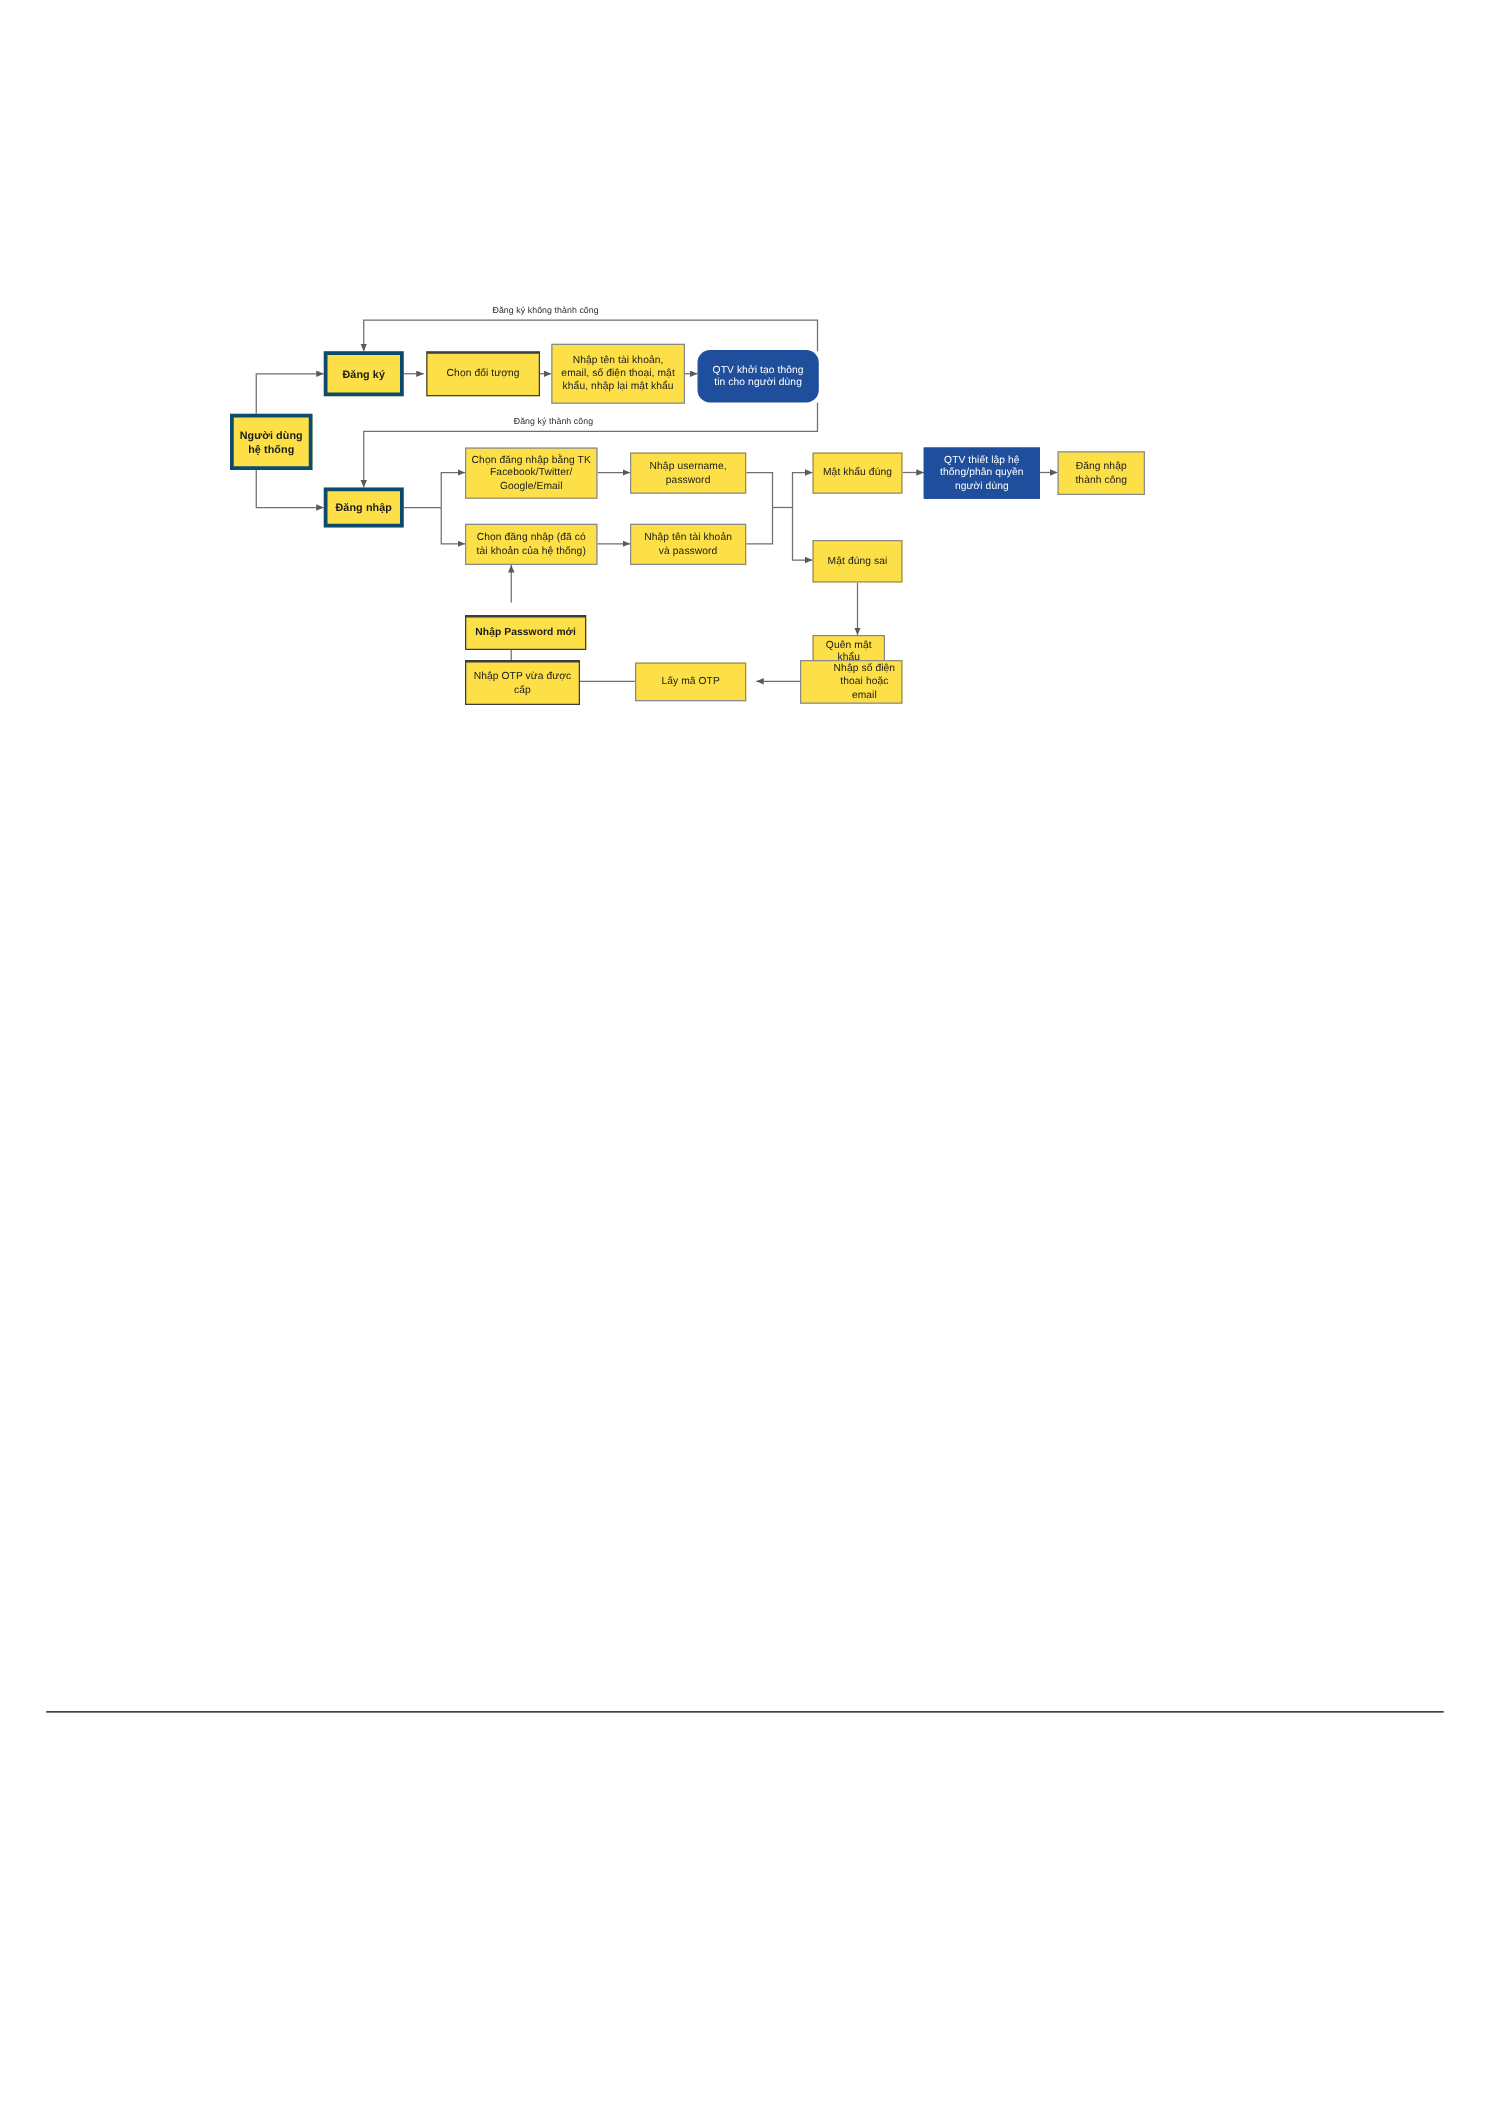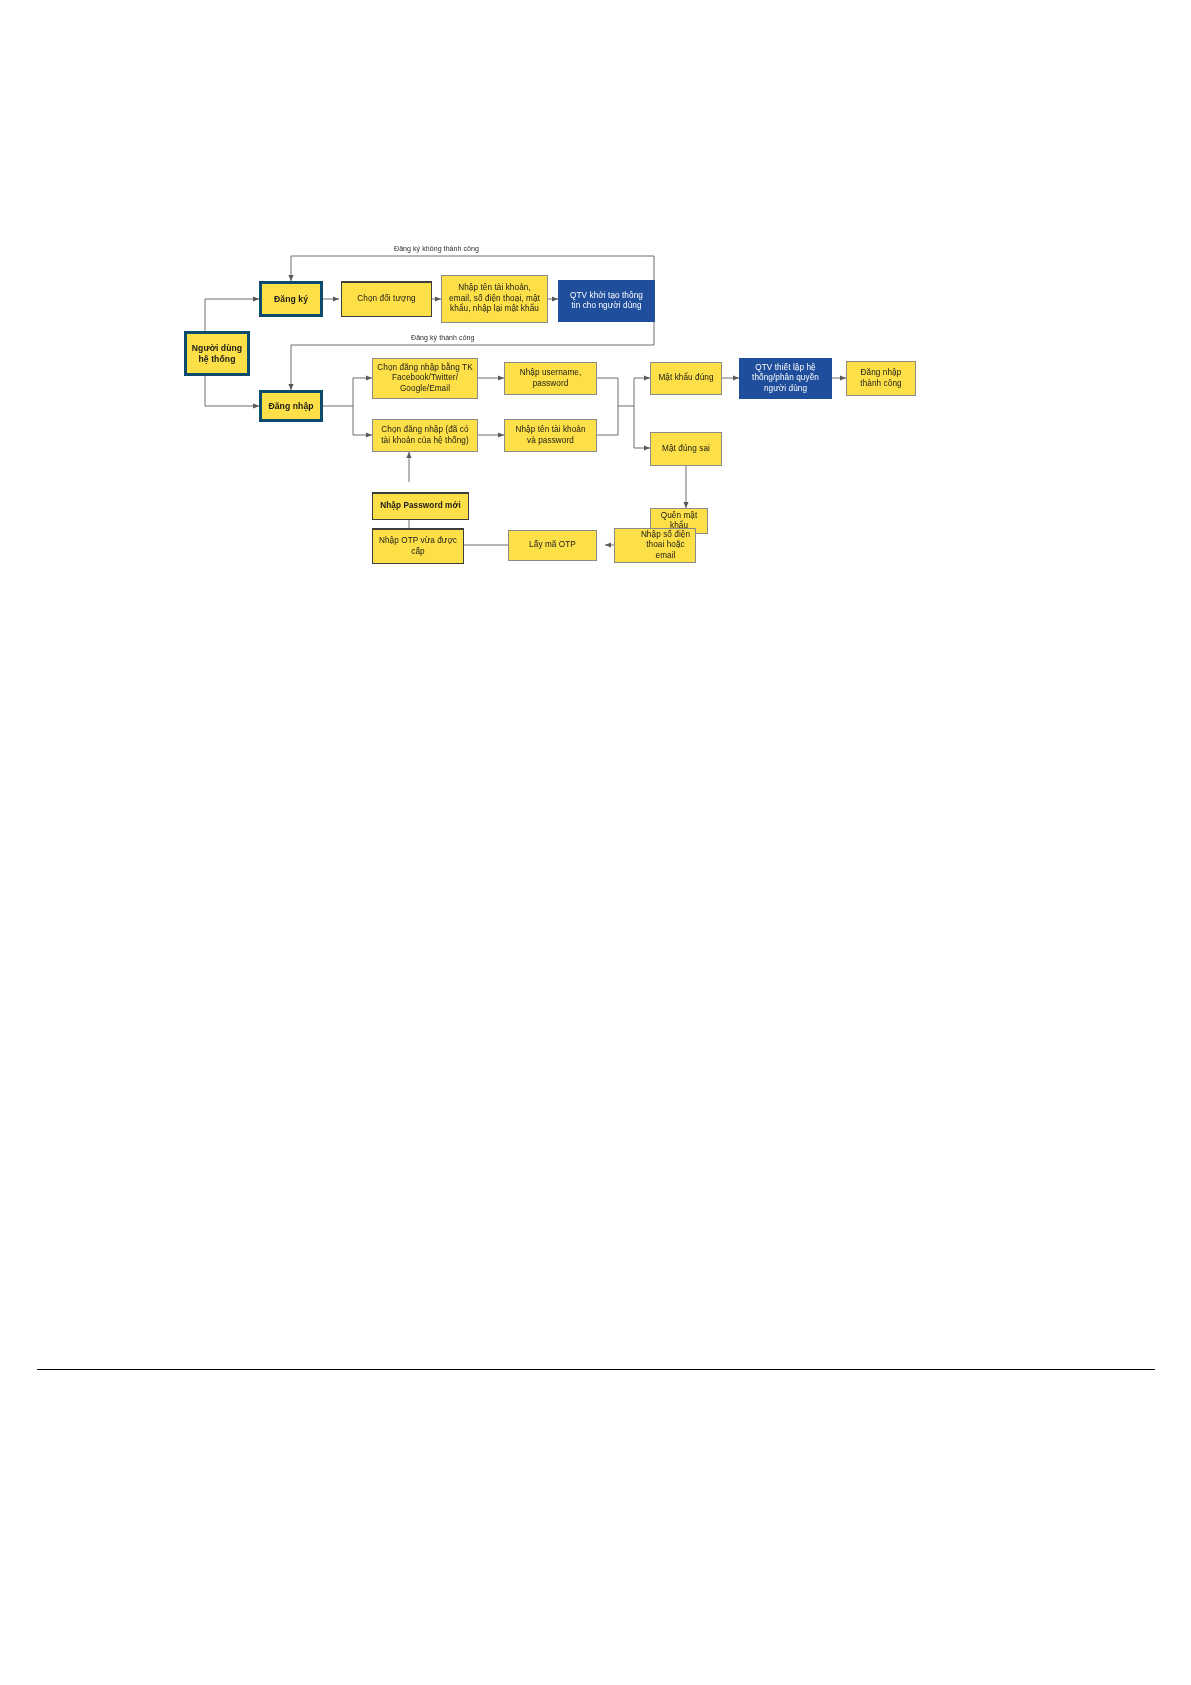--- a/index.html
+++ b/index.html
@@ -174,21 +174,21 @@
   <div class="node thickline" style="left:341px; top:281px; width:91px; height:36px;">
     <span class="node-text">Chọn đối tượng</span>
   </div>
 
   <div class="node" style="left:441px; top:275px; width:107px; height:48px;">
     <span class="node-text">Nhập tên tài khoản,
 email, số điện thoại, mật
 khẩu, nhập lại mật khẩu</span>
   </div>
 
-  <div class="node accent" style="left:558px; top:280px; width:97px; height:42px;">
+  <div class="node accent" style="left:558px; top:280px; width:97px; height:42px;border-radius:10px;">
     <span class="node-text">QTV khởi tạo thông
 tin cho người dùng</span>
   </div>
 
   <div class="node strong" style="left:259px; top:390px; width:64px; height:32px;">
     <span class="node-text">Đăng nhập</span>
   </div>
 
   <div class="node" style="left:372px; top:358px; width:106px; height:41px;">
     <span class="node-text">Chọn đăng nhập bằng TK
@@ -227,21 +227,21 @@
 
   <div class="node" style="left:846px; top:361px; width:70px; height:35px;">
     <span class="node-text">Đăng nhập
 thành công</span>
   </div>
 
   <div class="node" style="left:650px; top:508px; width:58px; height:26px;">
     <span class="node-text">Quên mật khẩu</span>
   </div>
 
-  <div class="node" style="left:614px; top:528px; width:82px; height:35px;padding-left:24px;">
+  <div class="node" style="left:640px; top:528px; width:82px; height:35px;padding-left:24px;">
     <span class="node-text">Nhập số điện
 thoai hoặc email</span>
   </div>
 
   <div class="node" style="left:508px; top:530px; width:89px; height:31px;">
     <span class="node-text">Lấy mã OTP</span>
   </div>
 
   <div class="node thickline" style="left:372px; top:528px; width:92px; height:36px;">
     <span class="node-text">Nhập OTP vừa được

